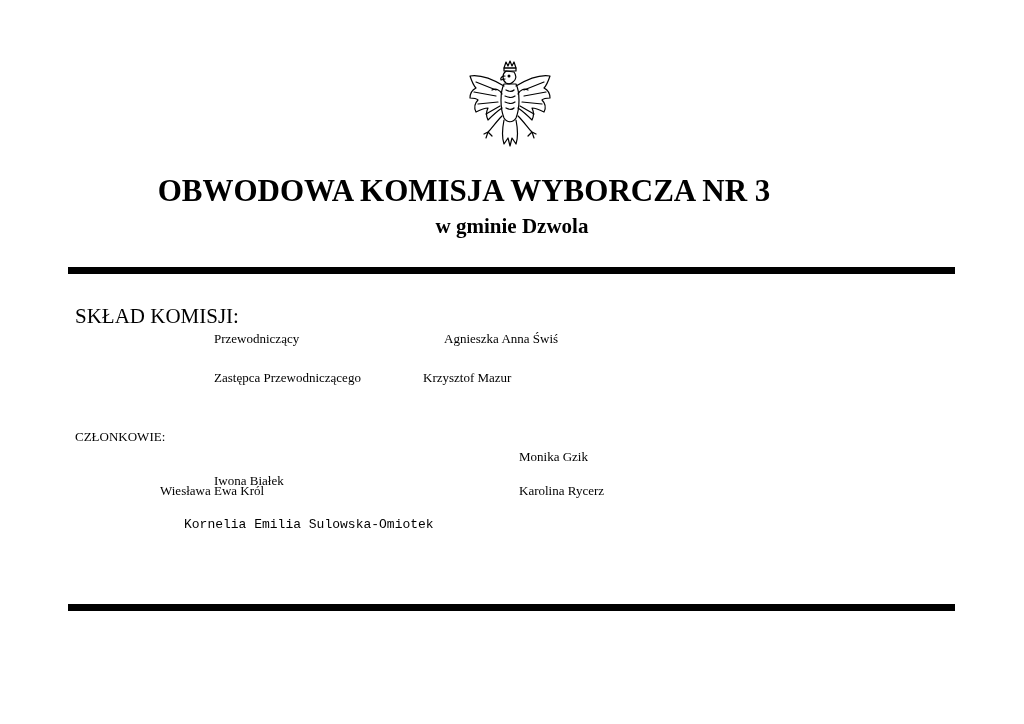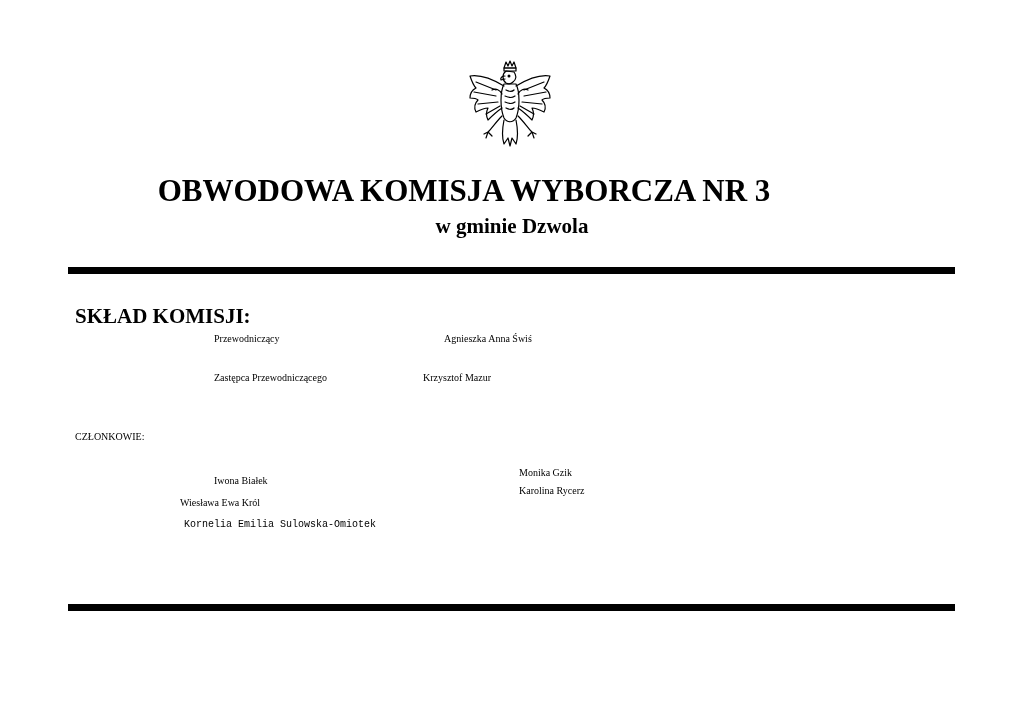--- a/index.html
+++ b/index.html
@@ -49,27 +49,27 @@
       width: 887px;
       height: 7px;
       background: #000000;
     }
     .rule.top { top: 267px; }
     .rule.bottom { top: 604px; }
     .section-heading {
       position: absolute;
       left: 75px;
       top: 303px;
-      font-weight: bold;
+      font-weight: normal;
       font-size: 21px;
       line-height: 26px;
     }
     .role-label, .role-name, .member, .members-heading {
       position: absolute;
-      font-size: 10px;
+      font-size: 13px;
       line-height: 18px;
       white-space: nowrap;
     }
     .members-heading { left: 75px; top: 428px; }
   </style>
 </head>
 <body>
 
 <div>
 
@@ -111,19 +111,19 @@
 
   <div class="role-label" style="left:214px; top:330px;">Przewodniczący</div>
   <div class="role-name" style="left:423px; top:330px;margin-left:21px;">Agnieszka Anna Świś</div>
 
   <div class="role-label" style="left:214px; top:369px;font-family:Liberation Serif, serif;">Zastępca Przewodniczącego</div>
   <div class="role-name" style="left:423px; top:369px;">Krzysztof Mazur</div>
 
   <div class="members-heading">CZŁONKOWIE:</div>
 
   <div class="member" style="left:174px; top:472px;margin-left:40px;">Iwona Białek</div>
-  <div class="member" style="left:519px; top:448px;margin-top:16px;">Monika Gzik</div>
-  <div class="member" style="left:180px; top:482px;margin-top:12px;">Wiesława Ewa Król</div>
+  <div class="member" style="left:519px; top:448px;">Monika Gzik</div>
+  <div class="member" style="left:160px; top:482px;">Wiesława Ewa Król</div>
   <div class="member" style="left:519px; top:482px;">Karolina Rycerz</div>
   <div class="member" style="left:184px; top:516px;font-family:Liberation Mono, monospace;">Kornelia Emilia Sulowska-Omiotek</div>
 
   <div class="rule bottom"></div>
 </div>
 
 </body></html>

